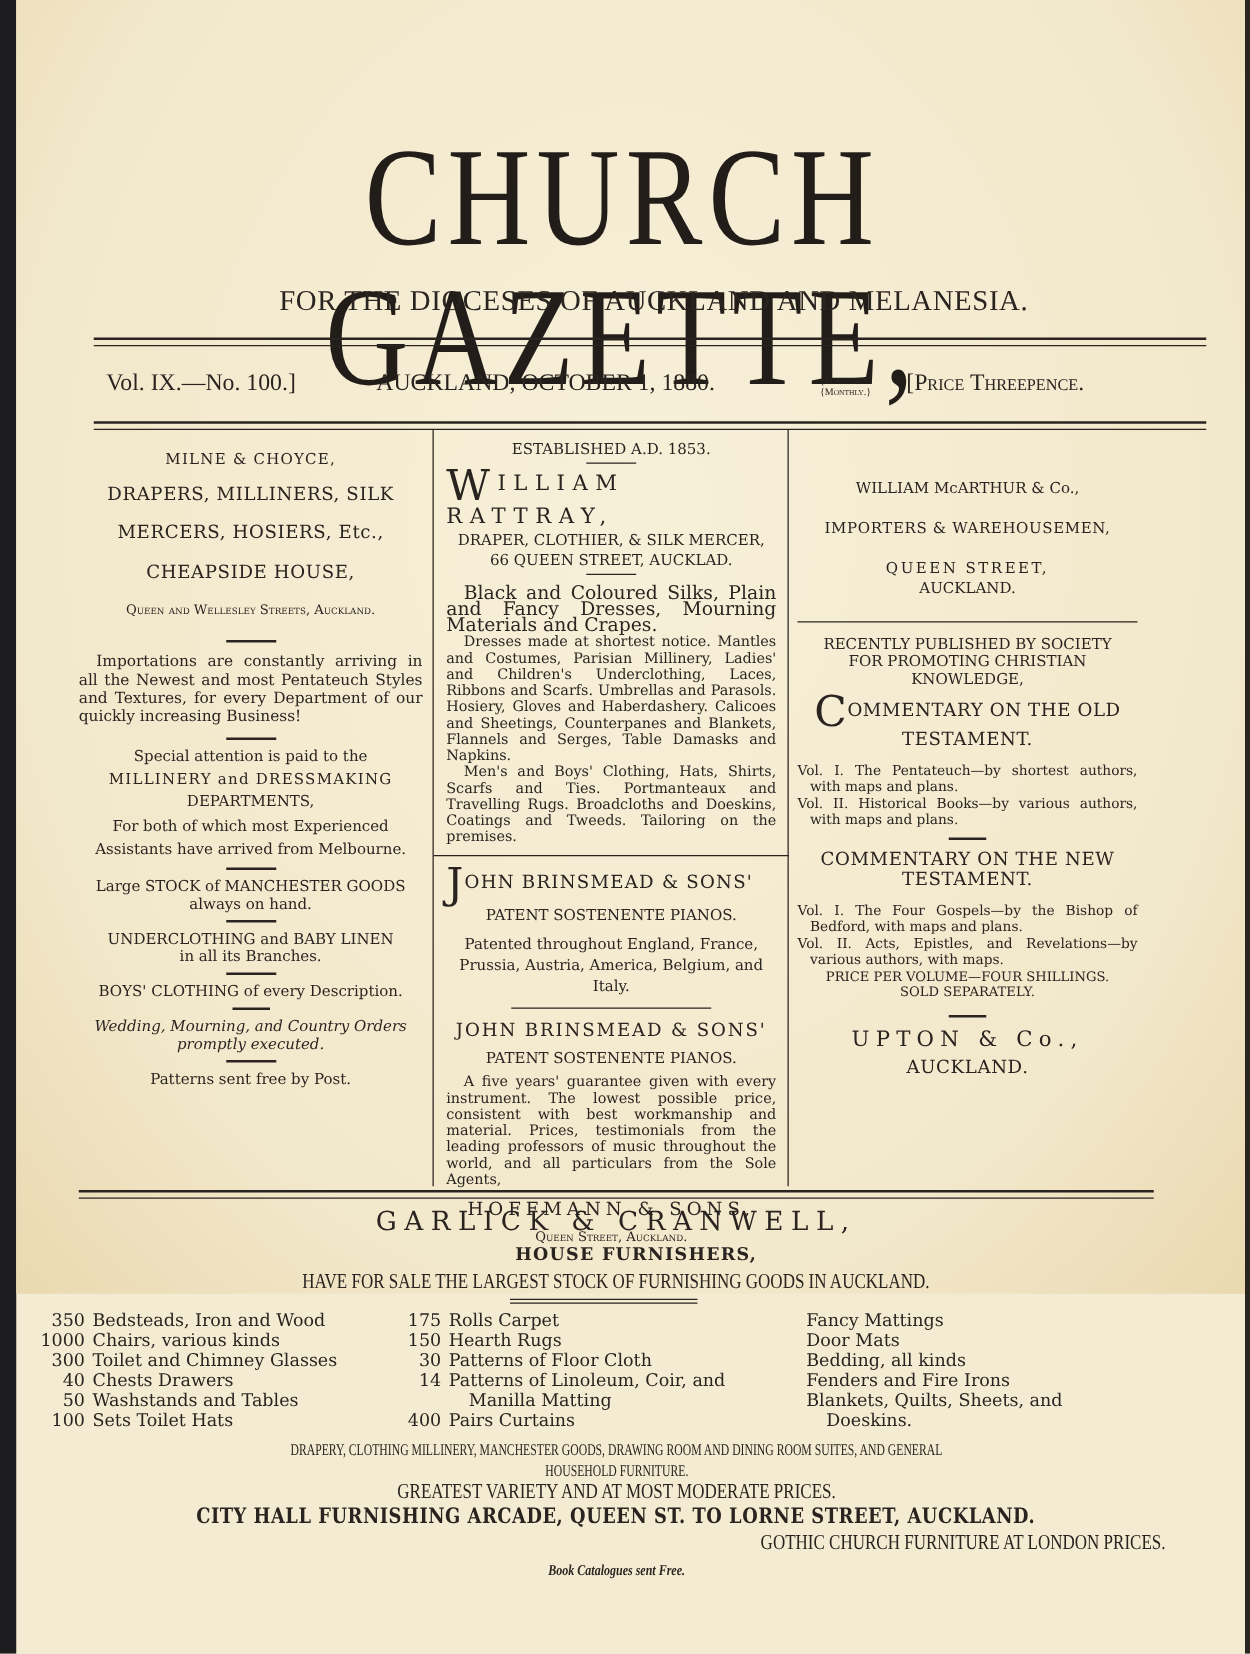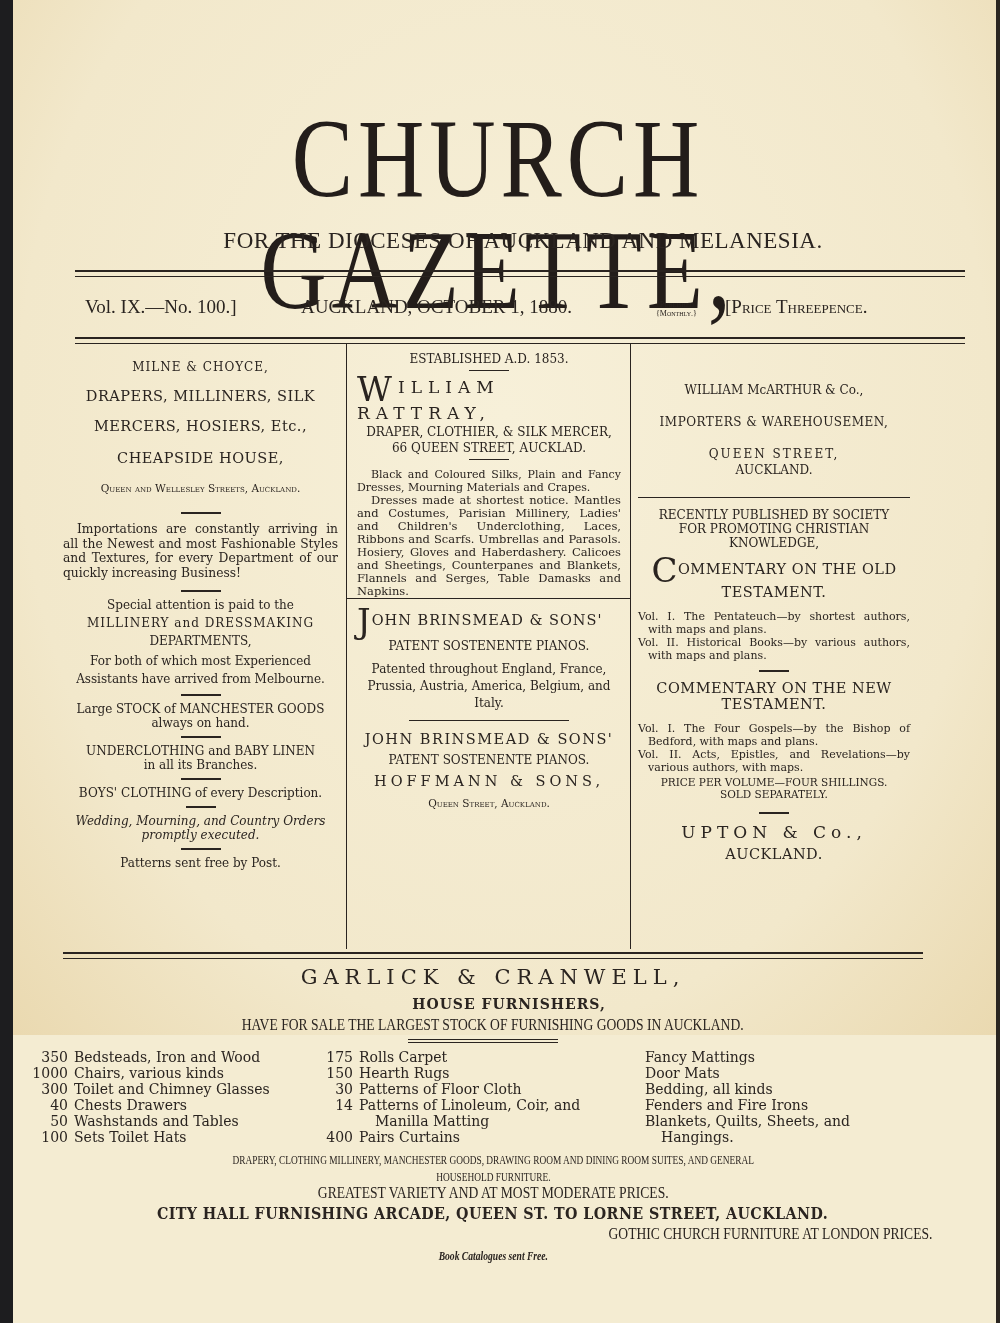--- a/index.html
+++ b/index.html
@@ -82,21 +82,21 @@
   <div class="vrule" style="left:333px; top:344px; height:605px;"></div>
   <div class="vrule" style="left:617px; top:344px; height:605px;"></div>
 
   <div class="col" style="left:50px; top:360px; width:275px;">
     <p class="t-big" style="font-size:12px; margin-bottom:14px;">MILNE &amp; CHOYCE,</p>
     <p class="t-med" style="margin-bottom:14px;">DRAPERS, MILLINERS, SILK</p>
     <p class="t-med" style="margin-bottom:16px;">MERCERS, HOSIERS, Etc.,</p>
     <p class="t-med" style="margin-bottom:16px;">CHEAPSIDE HOUSE,</p>
     <p class="t-xs sc" style="margin-bottom:18px;">Queen and Wellesley Streets, Auckland.</p>
     <div class="short-rule" style="width:40px; margin-bottom:8px;"></div>
-    <p class="body-text" style="text-indent:14px;">Importations are constantly arriving in all the Newest and most Fashionable Styles and Textures, for every Department of our quickly increasing Business!</p>
+    <p class="body-text" style="text-indent:14px;">Importations are constantly arriving in all the Newest and most Pentateuch Styles and Textures, for every Department of our quickly increasing Business!</p>
     <div class="short-rule" style="width:40px; margin:10px auto 6px;"></div>
     <p class="t-sm" style="margin-bottom:4px;">Special attention is paid to the</p>
     <p class="t-sm" style="letter-spacing:1px; margin-bottom:4px;">MILLINERY and DRESSMAKING</p>
     <p class="t-sm" style="margin-bottom:4px;">DEPARTMENTS,</p>
     <p class="t-sm" style="margin-bottom:6px; line-height:18px;">For both of which most Experienced Assistants have arrived from Melbourne.</p>
     <div class="short-rule" style="width:40px; margin-bottom:6px;"></div>
     <p class="t-sm">Large STOCK of MANCHESTER GOODS</p>
     <p class="t-sm" style="margin-bottom:6px;">always on hand.</p>
     <div class="short-rule" style="width:40px; margin-bottom:6px;"></div>
     <p class="t-sm">UNDERCLOTHING and BABY LINEN</p>
@@ -110,29 +110,31 @@
     <p class="t-sm">Patterns sent free by Post.</p>
   </div>
 
   <div class="col" style="left:344px; top:352px; width:264px;">
     <p class="t-sm" style="margin-bottom:4px;">ESTABLISHED A.D. 1853.</p>
     <div class="short-rule" style="width:40px; height:1px; margin-bottom:4px;"></div>
     <p class="t-big wide" style="text-align:left; margin-bottom:2px;"><span class="dropcap">W</span><span>ILLIAM RATTRAY,</span></p>
     <p class="t-sm" style="margin-bottom:2px;">DRAPER, CLOTHIER, &amp; SILK MERCER,</p>
     <p class="t-sm" style="margin-bottom:4px;">66 QUEEN STREET, AUCKLAD.</p>
     <div class="short-rule" style="width:40px; height:1px; margin-bottom:8px;"></div>
-    <p class="body-text" style="text-indent:14px; font-size:11px; line-height:13px;">Black and Coloured Silks, Plain and Fancy Dresses, Mourning Materials and Crapes.</p>
+    <p class="body-text" style="text-indent:14px; font-size:15px; line-height:13px;">Black and Coloured Silks, Plain and Fancy Dresses, Mourning Materials and Crapes.</p>
     <p class="body-text" style="text-indent:14px; font-size:11.5px; line-height:13px;">Dresses made at shortest notice. Mantles and Costumes, Parisian Millinery, Ladies' and Children's Underclothing, Laces, Ribbons and Scarfs. Umbrellas and Parasols. Hosiery, Gloves and Haberdashery. Calicoes and Sheetings, Counterpanes and Blankets, Flannels and Serges, Table Damasks and Napkins.</p>
+    <p class="body-text" style="text-indent:14px; font-size:11.5px; line-height:13px; margin-bottom:8px;">Men's and Boys' Clothing, Hats, Shirts, Scarfs and Ties. Portmanteaux and Travelling Rugs. Broadcloths and Doeskins, Coatings and Tweeds. Tailoring on the premises.</p>
     <div style="height:1px; background:#2a2420; margin:0 -10px 8px;"></div>
     <p class="t-med" style="text-align:left; letter-spacing:1px;"><span class="dropcap">J</span><span>OHN BRINSMEAD &amp; SONS'</span></p>
     <p class="t-sm" style="margin:4px 0 8px;">PATENT SOSTENENTE PIANOS.</p>
     <p class="t-sm" style="line-height:17px; margin-bottom:8px;">Patented throughout England, France, Prussia, Austria, America, Belgium, and Italy.</p>
     <div class="short-rule" style="width:160px; height:1px; margin-bottom:10px;"></div>
     <p class="t-med" style="letter-spacing:1.5px; margin-bottom:6px;">JOHN BRINSMEAD &amp; SONS'</p>
     <p class="t-sm" style="margin-bottom:6px;">PATENT SOSTENENTE PIANOS.</p>
+    <p class="body-text" style="text-indent:14px; font-size:11.5px; line-height:13px; margin-bottom:10px;">A five years' guarantee given with every instrument. The lowest possible price, consistent with best workmanship and material. Prices, testimonials from the leading professors of music throughout the world, and all particulars from the Sole Agents,</p>
     <p class="t-med wide" style="letter-spacing:4px; margin-bottom:8px;">HOFFMANN &amp; SONS,</p>
     <p class="t-xs sc">Queen Street, Auckland.</p>
   </div>
 
   <div class="col" style="left:625px; top:383px; width:272px;">
     <p class="t-sm" style="margin-bottom:18px;">WILLIAM McARTHUR &amp; Co.,</p>
     <p class="t-sm" style="letter-spacing:0.5px; margin-bottom:18px;">IMPORTERS &amp; WAREHOUSEMEN,</p>
     <p class="t-sm" style="letter-spacing:2px; margin-bottom:2px;">QUEEN STREET,</p>
     <p class="t-sm" style="margin-bottom:20px;">AUCKLAND.</p>
     <div style="height:1px; background:#2a2420; margin:0 0 10px;"></div>
@@ -180,21 +182,21 @@
     <div class="row"><span class="qty"></span><span style="padding-left:16px;">Manilla Matting</span></div>
     <div class="row"><span class="qty">400</span><span>Pairs Curtains</span></div>
   </div>
 
   <div class="list-col" style="left:632px; top:1049px; width:280px;">
     <div class="row">Fancy Mattings</div>
     <div class="row">Door Mats</div>
     <div class="row">Bedding, all kinds</div>
     <div class="row">Fenders and Fire Irons</div>
     <div class="row">Blankets, Quilts, Sheets, and</div>
-    <div class="row" style="padding-left:16px;">Hangings.</div>
+    <div class="row" style="padding-left:16px;">Doeskins.</div>
   </div>
 
   <div class="abs center" style="left:0px; top:1149px; width:960px;">
     <span class="condensed" style="display:inline-block; font-size:13px; white-space:nowrap; transform:scaleX(0.72);">DRAPERY, CLOTHING MILLINERY, MANCHESTER GOODS, DRAWING ROOM AND DINING ROOM SUITES, AND GENERAL</span>
   </div>
   <div class="abs center" style="left:0px; top:1166px; width:960px;">
     <span class="condensed" style="display:inline-block; font-size:13px; white-space:nowrap; transform:scaleX(0.72);">HOUSEHOLD FURNITURE.</span>
   </div>
   <div class="abs center" style="left:0px; top:1183px; width:960px;">
     <span class="condensed" style="display:inline-block; font-size:17px; white-space:nowrap;">GREATEST VARIETY AND AT MOST MODERATE PRICES.</span>

